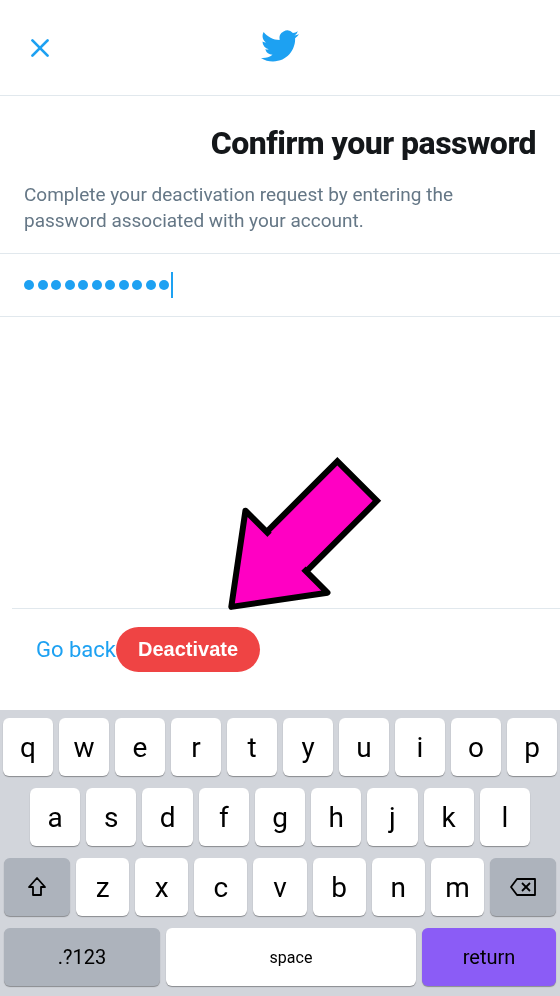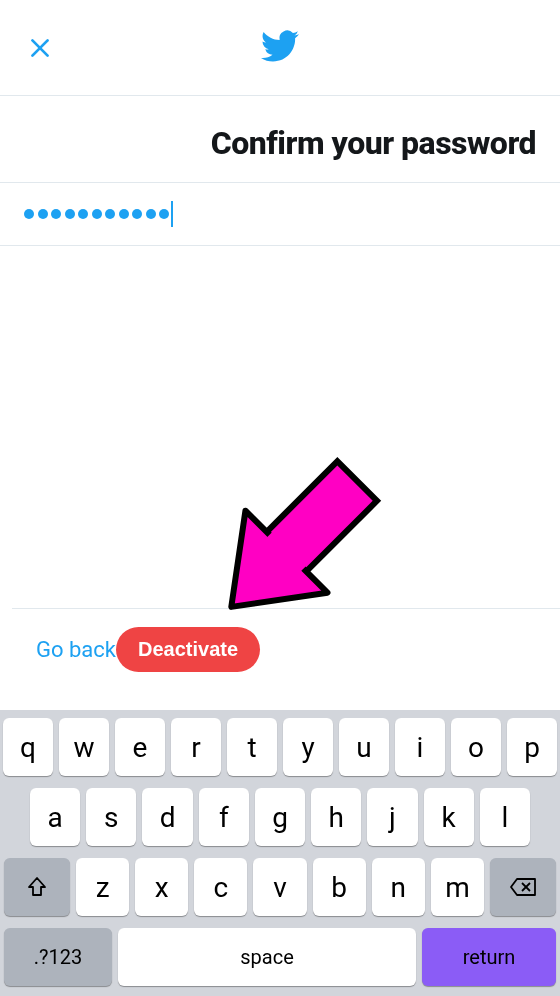--- a/index.html
+++ b/index.html
@@ -140,27 +140,27 @@
     .kb-row:nth-child(3) .key-shift,
     .kb-row:nth-child(3) .key-back {
       background: #adb3bc;
       width: 66px;
       flex: none;
     }
     .kb-row:nth-child(3) .key-letter { min-width: 50px; }
     .kb-row:nth-child(4) { margin-bottom: 6px; }
     .key-nums {
       background: #adb3bc;
-      width: 108px;
+      width: 156px;
       flex: none;
       font-size: 20px;
     }
     .key-space {
       flex: 1;
-      font-size: 20px;
+      font-size: 16px;
     }
     .key-return {
       background: #8b5cf6;
       width: 134px;
       flex: none;
       font-size: 20px;
     }
     .arrow-overlay {
       position: absolute;
       left: 192px;
@@ -180,20 +180,21 @@
   </div>
   <div class="logo">
     <svg width="38" height="38" viewBox="0 0 24 24" fill="#1da1f2">
       <path d="M23.953 4.57a10 10 0 01-2.825.775 4.958 4.958 0 002.163-2.723c-.951.555-2.005.959-3.127 1.184a4.92 4.92 0 00-8.384 4.482C7.69 8.095 4.067 6.13 1.64 3.162a4.822 4.822 0 00-.666 2.475c0 1.71.87 3.213 2.188 4.096a4.904 4.904 0 01-2.228-.616v.06a4.923 4.923 0 003.946 4.827 4.996 4.996 0 01-2.212.085 4.936 4.936 0 004.604 3.417 9.867 9.867 0 01-6.102 2.105c-.39 0-.779-.023-1.17-.067a13.995 13.995 0 007.557 2.209c9.053 0 13.998-7.496 13.998-13.985 0-.21 0-.42-.015-.63A9.935 9.935 0 0024 4.59z"></path>
     </svg>
   </div>
 </div>
 
 <div class="content">
   <h1 class="title">Confirm your password</h1>
+  <p class="subtitle">Complete your deactivation request by entering the password associated with your account.</p>
   <div class="password-field">
     <div class="dots" id="dots">
         <div class="dot"></div>
         <div class="dot"></div>
         <div class="dot"></div>
         <div class="dot"></div>
         <div class="dot"></div>
         <div class="dot"></div>
         <div class="dot"></div>
         <div class="dot"></div>

